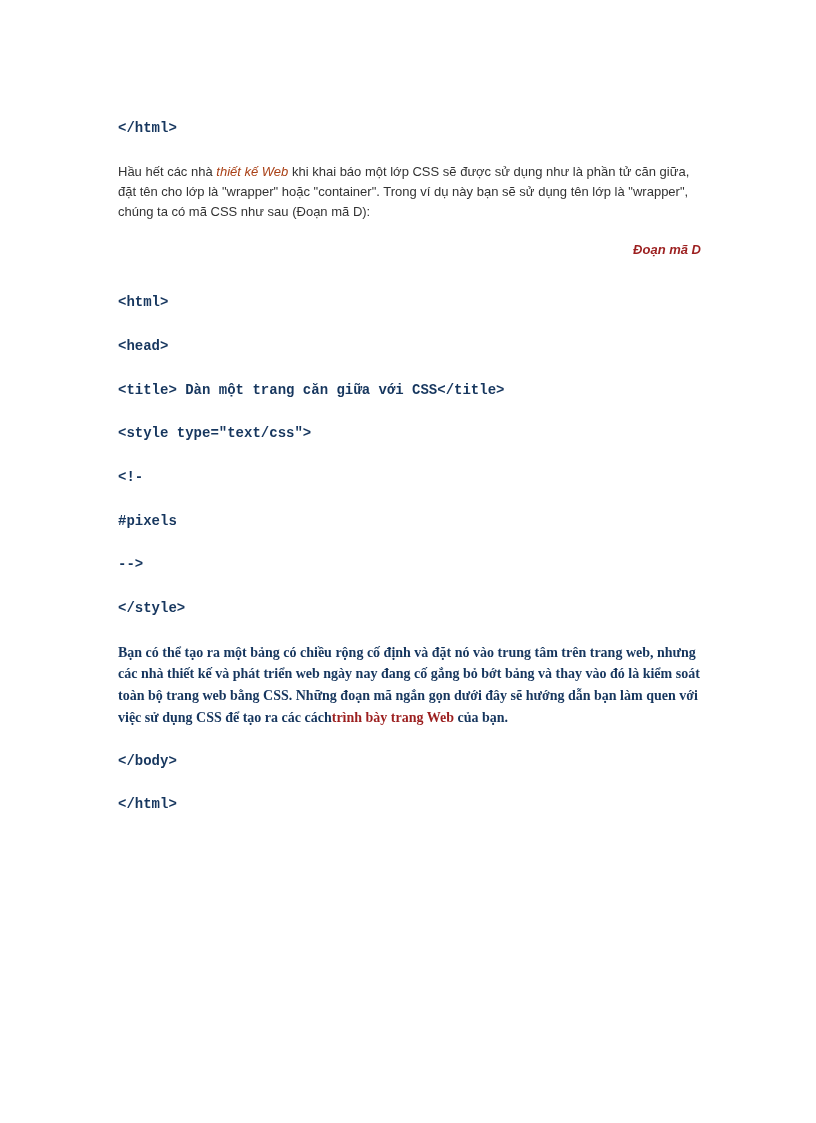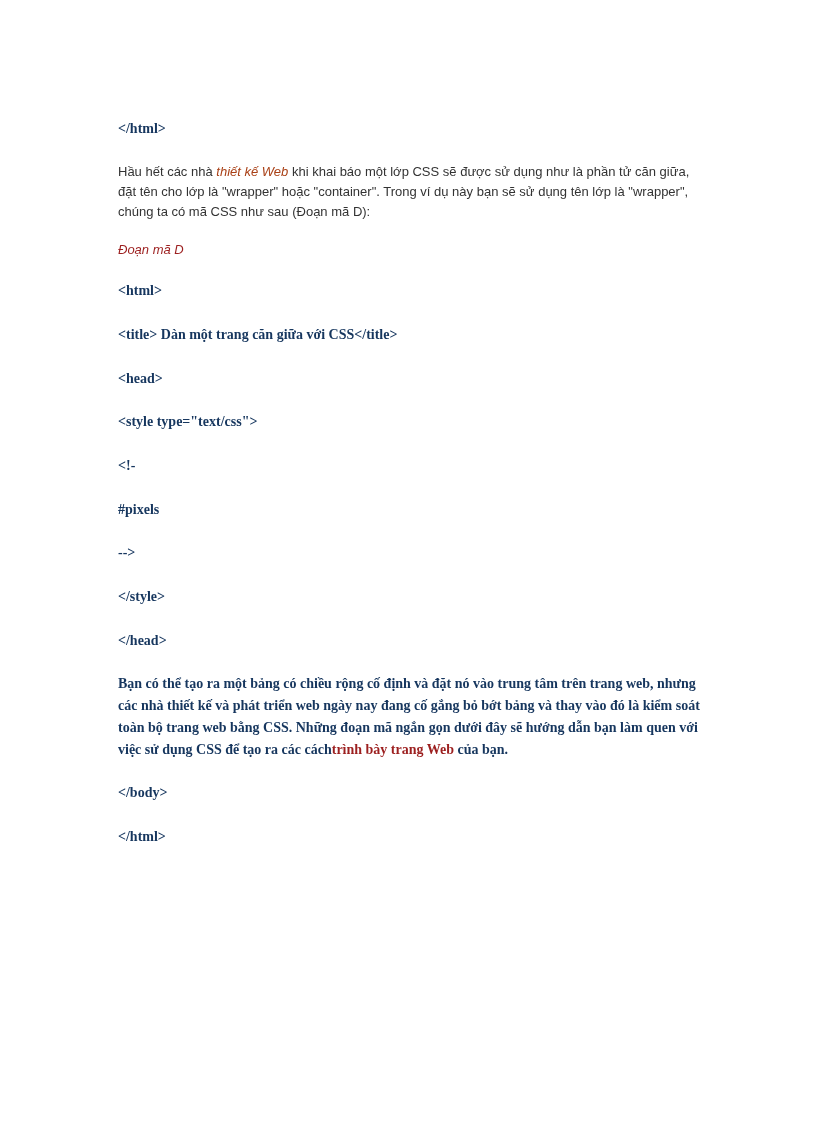--- a/index.html
+++ b/index.html
@@ -11,40 +11,41 @@
     font-family: Arial, sans-serif;
     font-size: 13px;
     color: #333;
     line-height: 1.55;
   }
   .page {
     padding: 118px 115px 0 118px;
   }
   .code {
     color: #16365e;
-    font-family: Liberation Serif, serif;
+    font-family: Liberation Mono, monospace;
     font-weight: bold;
     font-size: 14px;
     margin: 0 0 22px 0;
   }
   .para {
     color: #333;
     margin: 0 0 18px 0;
     font-size: 13px;
   }
   .link {
     color: #a94016;
     font-style: italic;
   }
   .heading-label {
     color: #9c1f1f;
     font-style: italic;
-    font-weight: normal;
+    font-weight: bold;
     font-size: 13px;
-    margin: 0 0 20px 0;
+    margin: 0 0 32px 0;
+    text-align: right;
   }
   .bold-para {
     color: #16365e;
     font-family: Georgia, 'Times New Roman', serif;
     font-weight: bold;
     font-size: 14px;
     margin: 0 0 22px 0;
     line-height: 1.55;
   }
   .bold-link {
@@ -58,28 +59,27 @@
 
   <p class="code">&lt;/html&gt;</p>
 
   <p class="para">
     <span>Hầu hết các nhà </span><span class="link">thiết kế Web</span><span> khi khai báo một lớp CSS sẽ được sử dụng như là phần tử căn giữa, đặt tên cho lớp là "wrapper" hoặc "container". Trong ví dụ này bạn sẽ sử dụng tên lớp là "wrapper",  chúng ta có mã CSS như sau (Đoạn mã D):</span>
   </p>
 
   <p class="heading-label">Đoạn mã D</p>
 
   <p class="code">&lt;html&gt;</p>
+  <p class="code">&lt;head&gt;</p>
   <p class="code">&lt;title&gt; Dàn một trang căn giữa với CSS&lt;/title&gt;</p>
-  <p class="code">&lt;head&gt;</p>
   <p class="code">&lt;style type="text/css"&gt;</p>
   <p class="code">&lt;!-</p>
   <p class="code">#pixels</p>
   <p class="code">--&gt;</p>
   <p class="code">&lt;/style&gt;</p>
-  <p class="code">&lt;/head&gt;</p>
 
   <p class="bold-para">
     <span>Bạn có thể tạo ra một bảng có chiều rộng cố định và đặt nó vào trung tâm trên trang web, nhưng các nhà thiết kế và phát triển web ngày nay đang cố gắng bỏ bớt bảng và thay vào đó là kiểm soát toàn bộ trang web bằng CSS. Những đoạn mã ngắn gọn dưới đây sẽ hướng dẫn bạn làm quen với việc sử dụng CSS để tạo ra các cách</span><span class="bold-link">trình bày trang Web</span><span> của bạn.</span>
   </p>
 
   <p class="code">&lt;/body&gt;</p>
   <p class="code">&lt;/html&gt;</p>
 
 
 </div>

